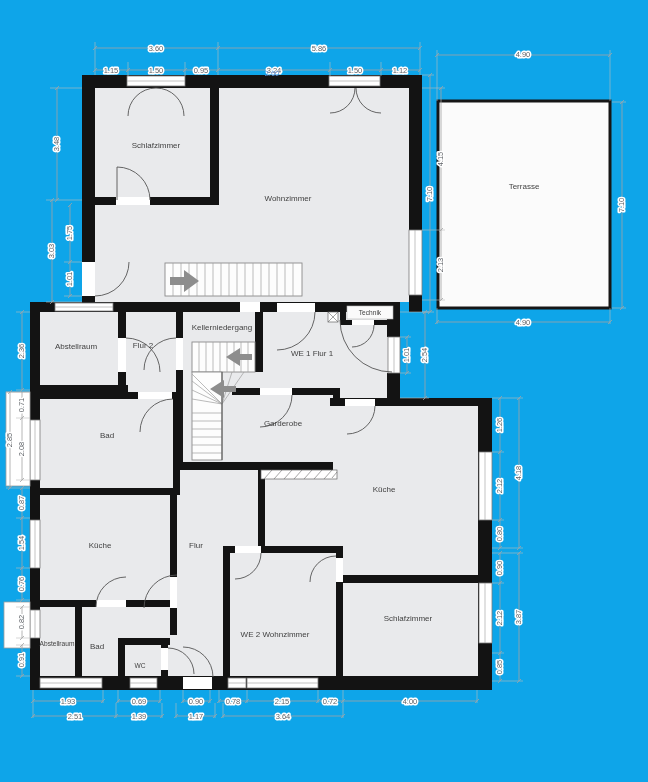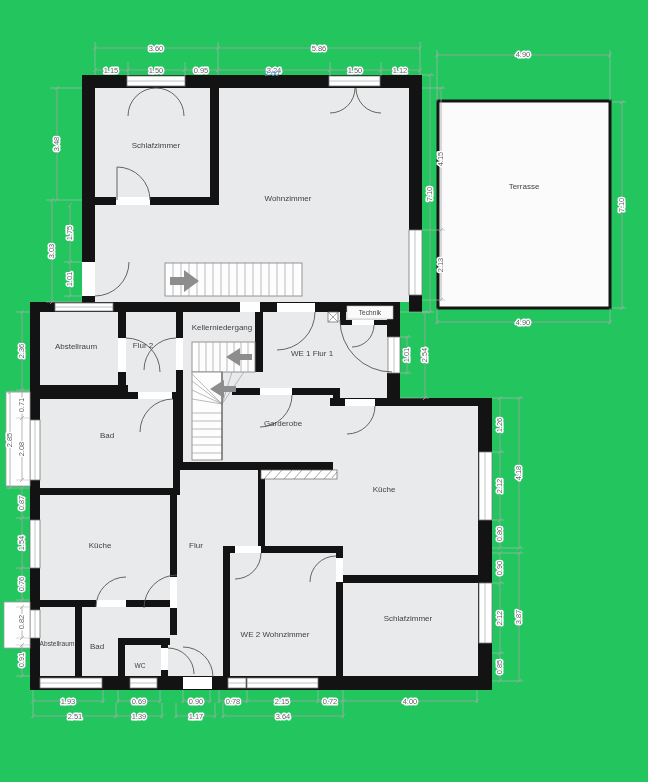--- a/index.html
+++ b/index.html
@@ -1,16 +1,16 @@
 <!DOCTYPE html>
 <html><head>
 <meta charset="utf-8">
 <style>
   html,body{margin:0;padding:0;background:#fff;}
-  .canvas{position:relative;width:648px;height:782px;background:#22c55e;overflow:hidden;text-align:center;}
+  .canvas{position:relative;width:648px;height:782px;background:#0ea5e9;overflow:hidden;text-align:center;}
   svg text{font-family:"Liberation Sans",sans-serif;}
   .wall{fill:#131313;}
   .rfill{fill:#e9eaec;}
   .cut{fill:#ffffff;}
   .win{fill:#ffffff;stroke:#7a7a7a;stroke-width:.8;}
   .winl{stroke:#9a9a9a;stroke-width:.6;fill:none;}
   .door{fill:none;stroke:#555;stroke-width:.9;}
   .stair{fill:#fdfdfd;stroke:#8a8a8a;stroke-width:.9;}
   .tread{stroke:#9e9e9e;stroke-width:.7;fill:none;}
   .stringer{stroke:#555;stroke-width:1;fill:none;}

